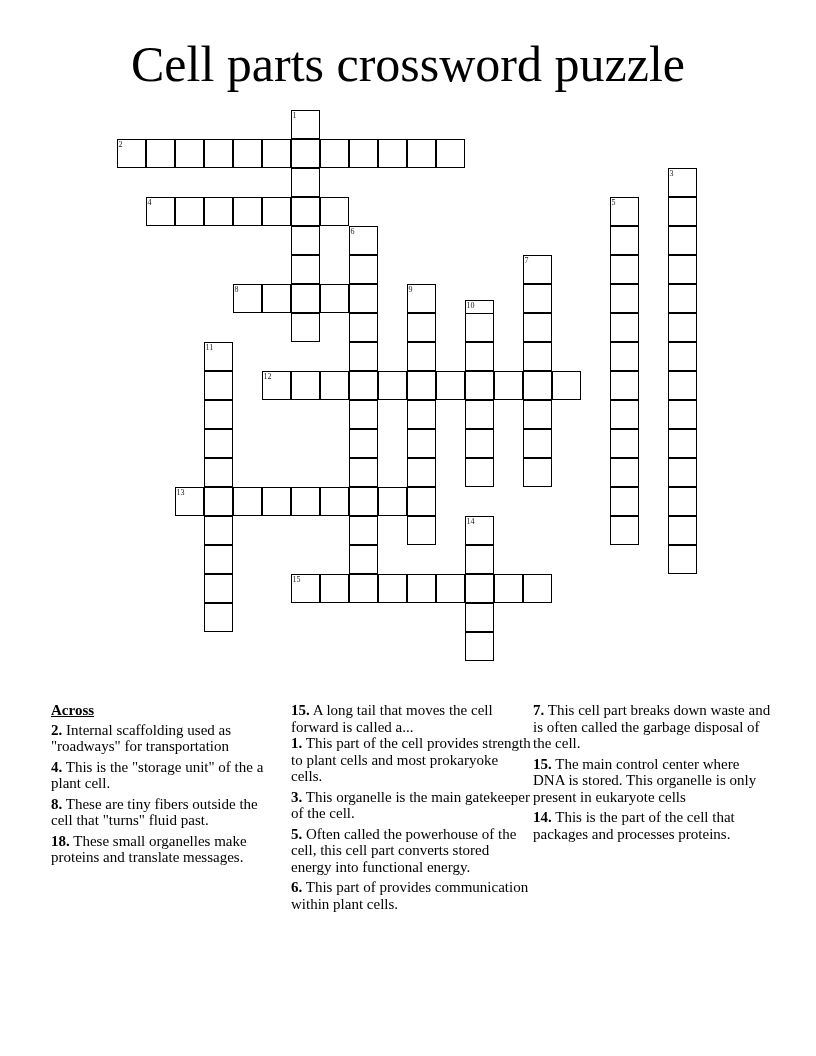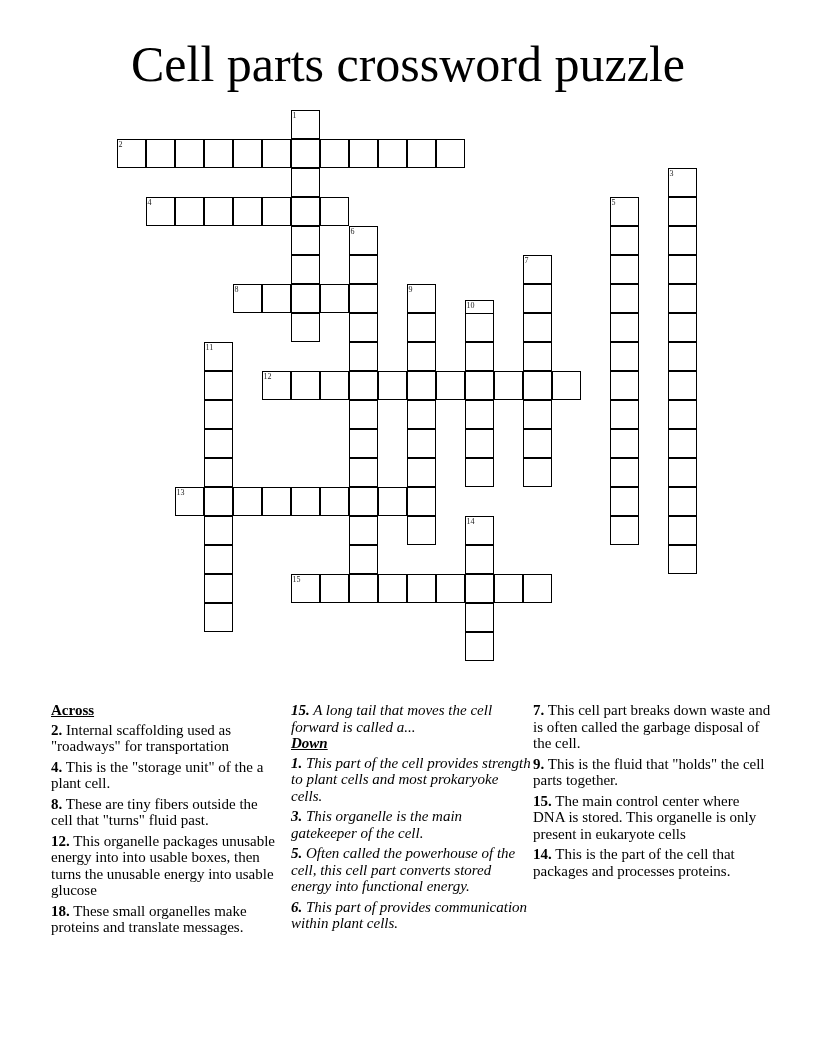--- a/index.html
+++ b/index.html
@@ -3,21 +3,21 @@
 <meta charset="utf-8">
 <style>
   html, body { margin: 0; padding: 0; background: #ffffff; }
   body { width: 816px; height: 1056px; position: relative; overflow: hidden; font-family: "Liberation Serif", "DejaVu Serif", serif; color: #000; }
   .title { position: absolute; left: 0; top: 34px; width: 816px; text-align: center; font-size: 50px; line-height: 60px; font-weight: normal; margin: 0; }
   .grid { position: absolute; left: 0; top: 0; width: 816px; height: 680px; }
   .cell { position: absolute; width: 29px; height: 29px; box-sizing: border-box; border: 1.5px solid #000; background: #fff; margin-left: -0.5px; margin-top: -0.5px; }
   .cell .num { position: absolute; left: 1px; top: 0px; font-size: 8px; line-height: 9px; color: #222; }
   .clues { position: absolute; top: 702px; font-size: 15px; line-height: 16.5px; }
   .col1 { left: 51px; width: 232px; }
-  .col2 { left: 291px; width: 240px; font-style: italic; }
+  .col2 { left: 291px; width: 240px; }
   .col3 { left: 533px; width: 240px; }
   .heading { font-weight: bold; text-decoration: underline; margin: 0 0 3px 0; }
   .clue { margin: 0 0 4px 0; }
   .clue b { font-weight: bold; }
 </style>
 </head>
 <body>
 
 <h1 class="title">Cell parts crossword puzzle</h1>
 
@@ -178,31 +178,28 @@
     <div class="cell" style="left: 436px; top: 574px;"></div>
     <div class="cell" style="left: 494px; top: 574px;"></div>
     <div class="cell" style="left: 523px; top: 574px;"></div>
   </div>
 
 <div class="clues col1">
   <div class="heading">Across</div>
   <div class="clue"><b>2.</b><span> Internal scaffolding used as "roadways" for transportation</span></div>
   <div class="clue"><b>4.</b><span> This is the "storage unit" of the a plant cell.</span></div>
   <div class="clue"><b>8.</b><span> These are tiny fibers outside the cell that "turns" fluid past.</span></div>
-  <div class="clue"><b>12.</b><span> This organelle packages unusable energy into into usable boxes, then turns the unusable energy into usable glucose</span></div>
   <div class="clue"><b>18.</b><span> These small organelles make proteins and translate messages.</span></div>
 </div>
 
 <div class="clues col2">
   <div class="clue" style="margin-bottom:0"><b>15.</b><span> A long tail that moves the cell forward is called a...</span></div>
-  <div class="heading">Down</div>
   <div class="clue"><b>1.</b><span> This part of the cell provides strength to plant cells and most prokaryoke cells.</span></div>
   <div class="clue"><b>3.</b><span> This organelle is the main gatekeeper of the cell.</span></div>
   <div class="clue"><b>5.</b><span> Often called the powerhouse of the cell, this cell part converts stored energy into functional energy.</span></div>
   <div class="clue"><b>6.</b><span> This part of provides communication within plant cells.</span></div>
 </div>
 
 <div class="clues col3">
   <div class="clue"><b>7.</b><span> This cell part breaks down waste and is often called the garbage disposal of the cell.</span></div>
-  <div class="clue"><b>9.</b><span> This is the fluid that "holds" the cell parts together.</span></div>
   <div class="clue"><b>15.</b><span> The main control center where DNA is stored. This organelle is only present in eukaryote cells</span></div>
   <div class="clue"><b>14.</b><span> This is the part of the cell that packages and processes proteins.</span></div>
 </div>
 
 </body></html>

